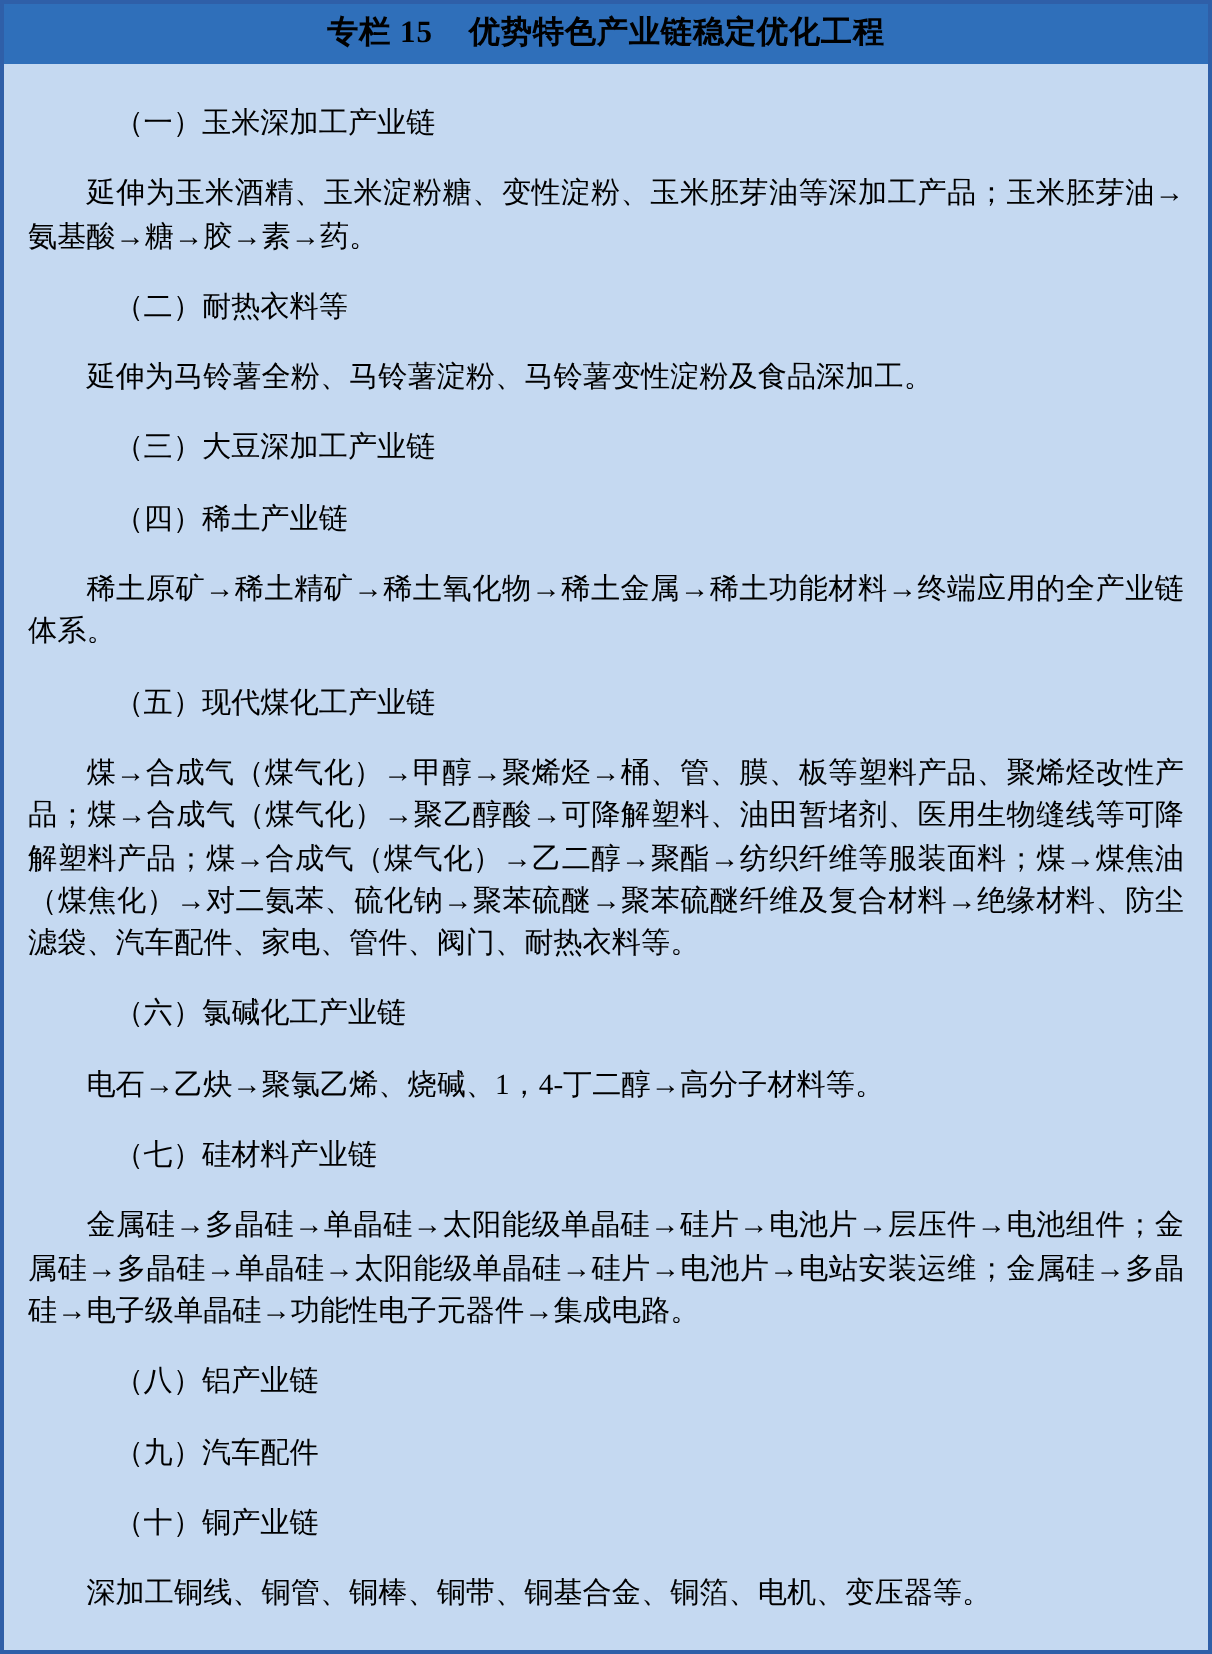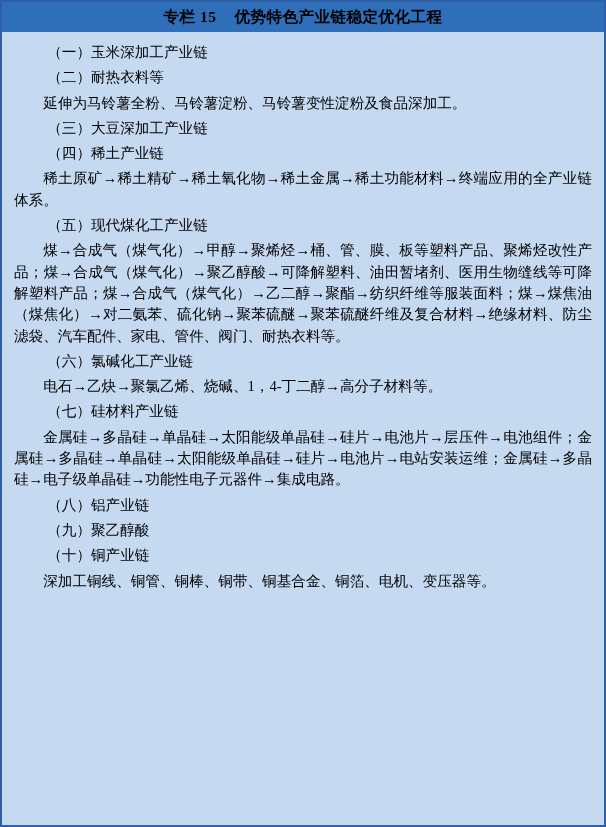--- a/index.html
+++ b/index.html
@@ -41,21 +41,21 @@
   #content {
     box-sizing: border-box;
     padding: 6px 12px 0 12px;
     font-size: 14.6px;
     line-height: 1.46;
     color: #000000;
     text-align: justify;
     text-justify: inter-ideograph;
   }
   .sec-title {
-    margin: 4px;
+    margin: 14px;
     text-indent: 2em;
     font-size: 14.6px;
     line-height: 1.46;
   }
   .para {
     margin: 0;
     text-indent: 2em;
     font-size: 14.6px;
     line-height: 1.46;
   }
@@ -65,39 +65,40 @@
 
 <div id="box">
 
   <div id="header">
     <span>专栏 15</span><span class="hgap"></span><span>优势特色产业链稳定优化工程</span>
   </div>
 
   <div id="content">
 
     <p class="sec-title">（一）玉米深加工产业链</p>
+    <p class="para">延伸为玉米酒精、玉米淀粉糖、变性淀粉、玉米胚芽油等深加工产品；玉米胚芽油→氨基酸→糖→胶→素→药。</p>
 
     <p class="sec-title">（二）耐热衣料等</p>
     <p class="para">延伸为马铃薯全粉、马铃薯淀粉、马铃薯变性淀粉及食品深加工。</p>
 
     <p class="sec-title">（三）大豆深加工产业链</p>
 
     <p class="sec-title">（四）稀土产业链</p>
     <p class="para">稀土原矿→稀土精矿→稀土氧化物→稀土金属→稀土功能材料→终端应用的全产业链体系。</p>
 
     <p class="sec-title">（五）现代煤化工产业链</p>
     <p class="para">煤→合成气（煤气化）→甲醇→聚烯烃→桶、管、膜、板等塑料产品、聚烯烃改性产品；煤→合成气（煤气化）→聚乙醇酸→可降解塑料、油田暂堵剂、医用生物缝线等可降解塑料产品；煤→合成气（煤气化）→乙二醇→聚酯→纺织纤维等服装面料；煤→煤焦油（煤焦化）→对二氨苯、硫化钠→聚苯硫醚→聚苯硫醚纤维及复合材料→绝缘材料、防尘滤袋、汽车配件、家电、管件、阀门、耐热衣料等。</p>
 
     <p class="sec-title">（六）氯碱化工产业链</p>
     <p class="para">电石→乙炔→聚氯乙烯、烧碱、1，4-丁二醇→高分子材料等。</p>
 
     <p class="sec-title">（七）硅材料产业链</p>
     <p class="para">金属硅→多晶硅→单晶硅→太阳能级单晶硅→硅片→电池片→层压件→电池组件；金属硅→多晶硅→单晶硅→太阳能级单晶硅→硅片→电池片→电站安装运维；金属硅→多晶硅→电子级单晶硅→功能性电子元器件→集成电路。</p>
 
     <p class="sec-title">（八）铝产业链</p>
 
-    <p class="sec-title">（九）聚乙醇酸</p>
+    <p class="sec-title">（九）汽车配件</p>
 
     <p class="sec-title">（十）铜产业链</p>
     <p class="para">深加工铜线、铜管、铜棒、铜带、铜基合金、铜箔、电机、变压器等。</p>
 
   </div>
 </div>
 
 </body></html>

